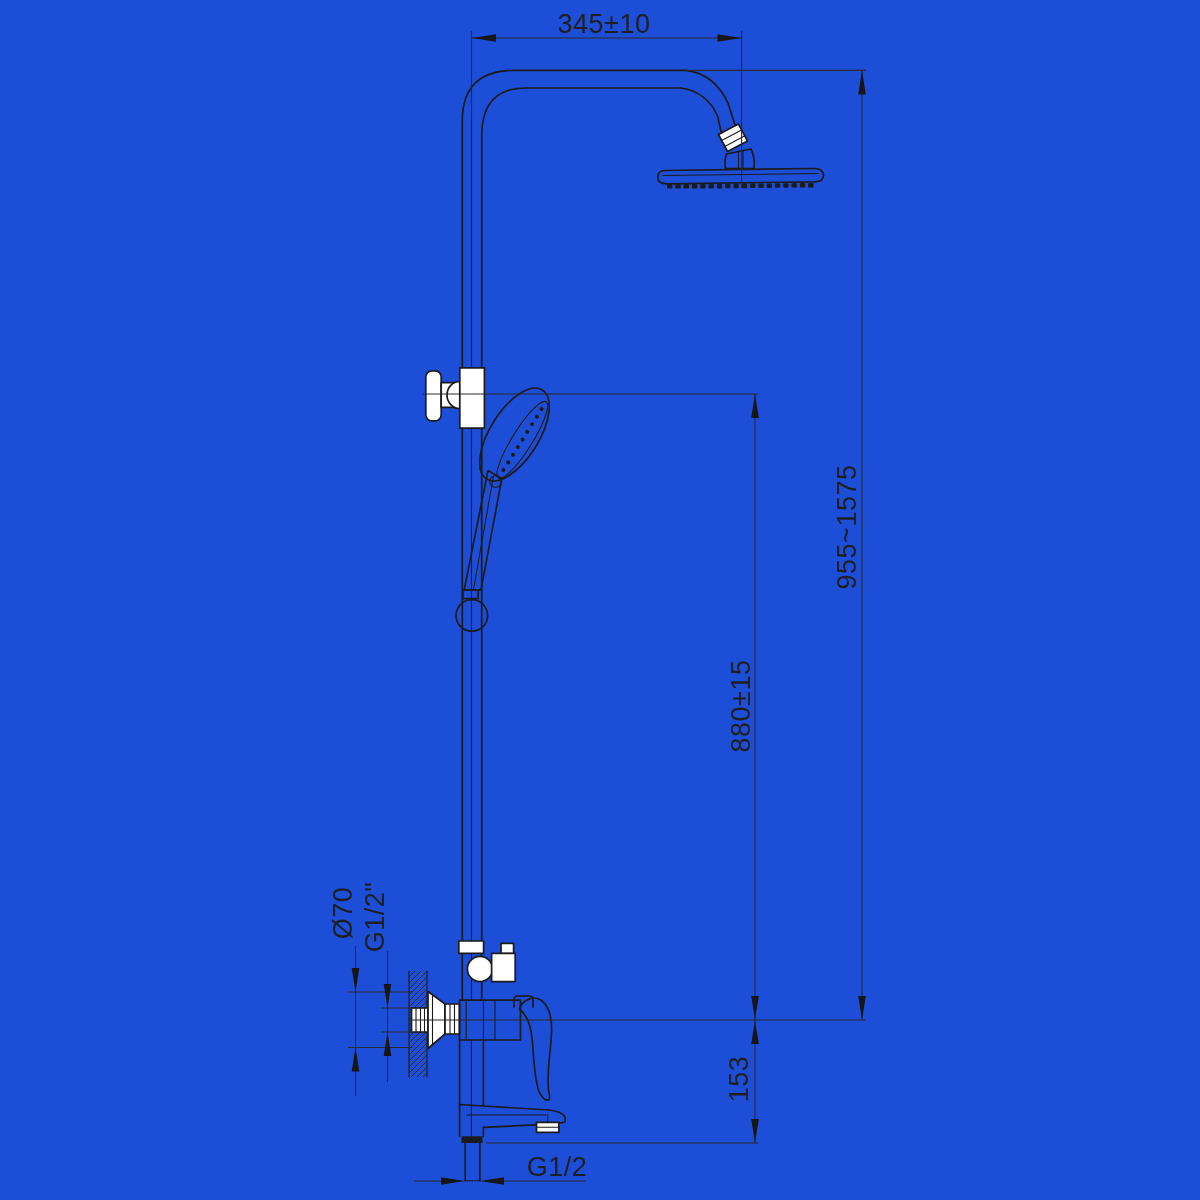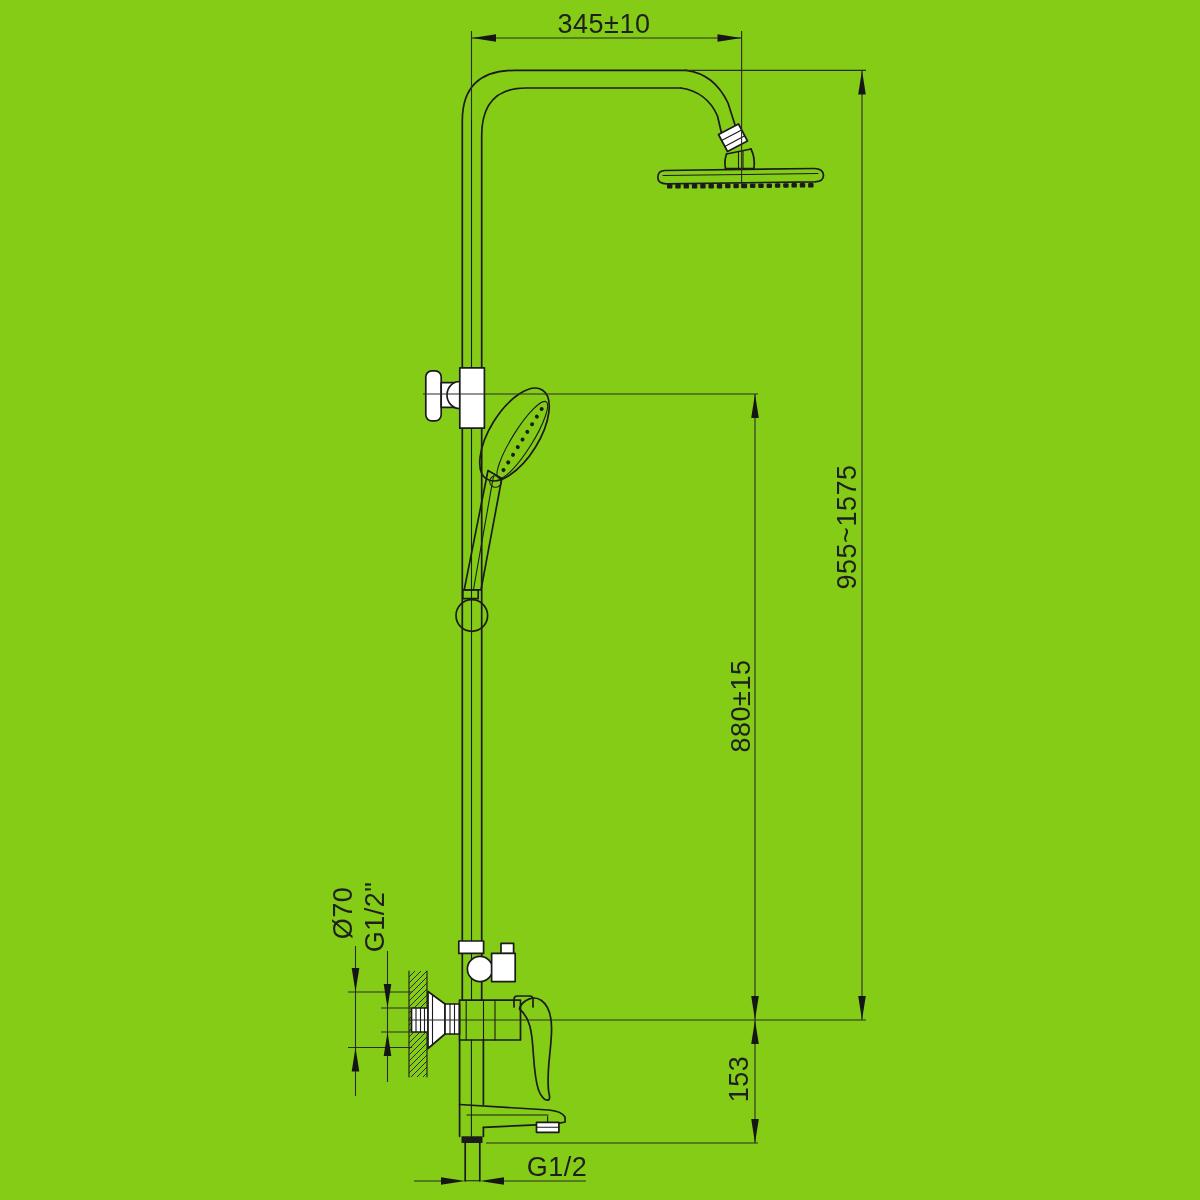--- a/index.html
+++ b/index.html
@@ -1,16 +1,16 @@
 <!DOCTYPE html>
 <html><head>
 <meta charset="utf-8">
 <style>
   html,body{margin:0;padding:0;background:#ffffff;width:1200px;height:1200px;overflow:hidden;}
-  .stage{width:1200px;height:1200px;position:relative;background:#84cc16;}
+  .stage{width:1200px;height:1200px;position:relative;background:#1d4ed8;}
   svg{display:block;}
   .obj{fill:none;stroke:#1b1b1b;stroke-width:1.7;stroke-linecap:round;stroke-linejoin:round;}
   .objthin{fill:none;stroke:#1b1b1b;stroke-width:1.1;stroke-linecap:round;}
   .white{fill:#ffffff;stroke:#1b1b1b;stroke-width:1.7;stroke-linejoin:round;}
   .dim{fill:none;stroke:#2b2b2b;stroke-width:1.1;}
   .arrow{fill:#161616;stroke:none;}
   .dot{fill:#1b1b1b;stroke:none;}
   .dimtext{font-family:"Liberation Sans","DejaVu Sans",sans-serif;font-size:27px;letter-spacing:0.5px;fill:#1f1f1f;}
 </style>
 </head>

